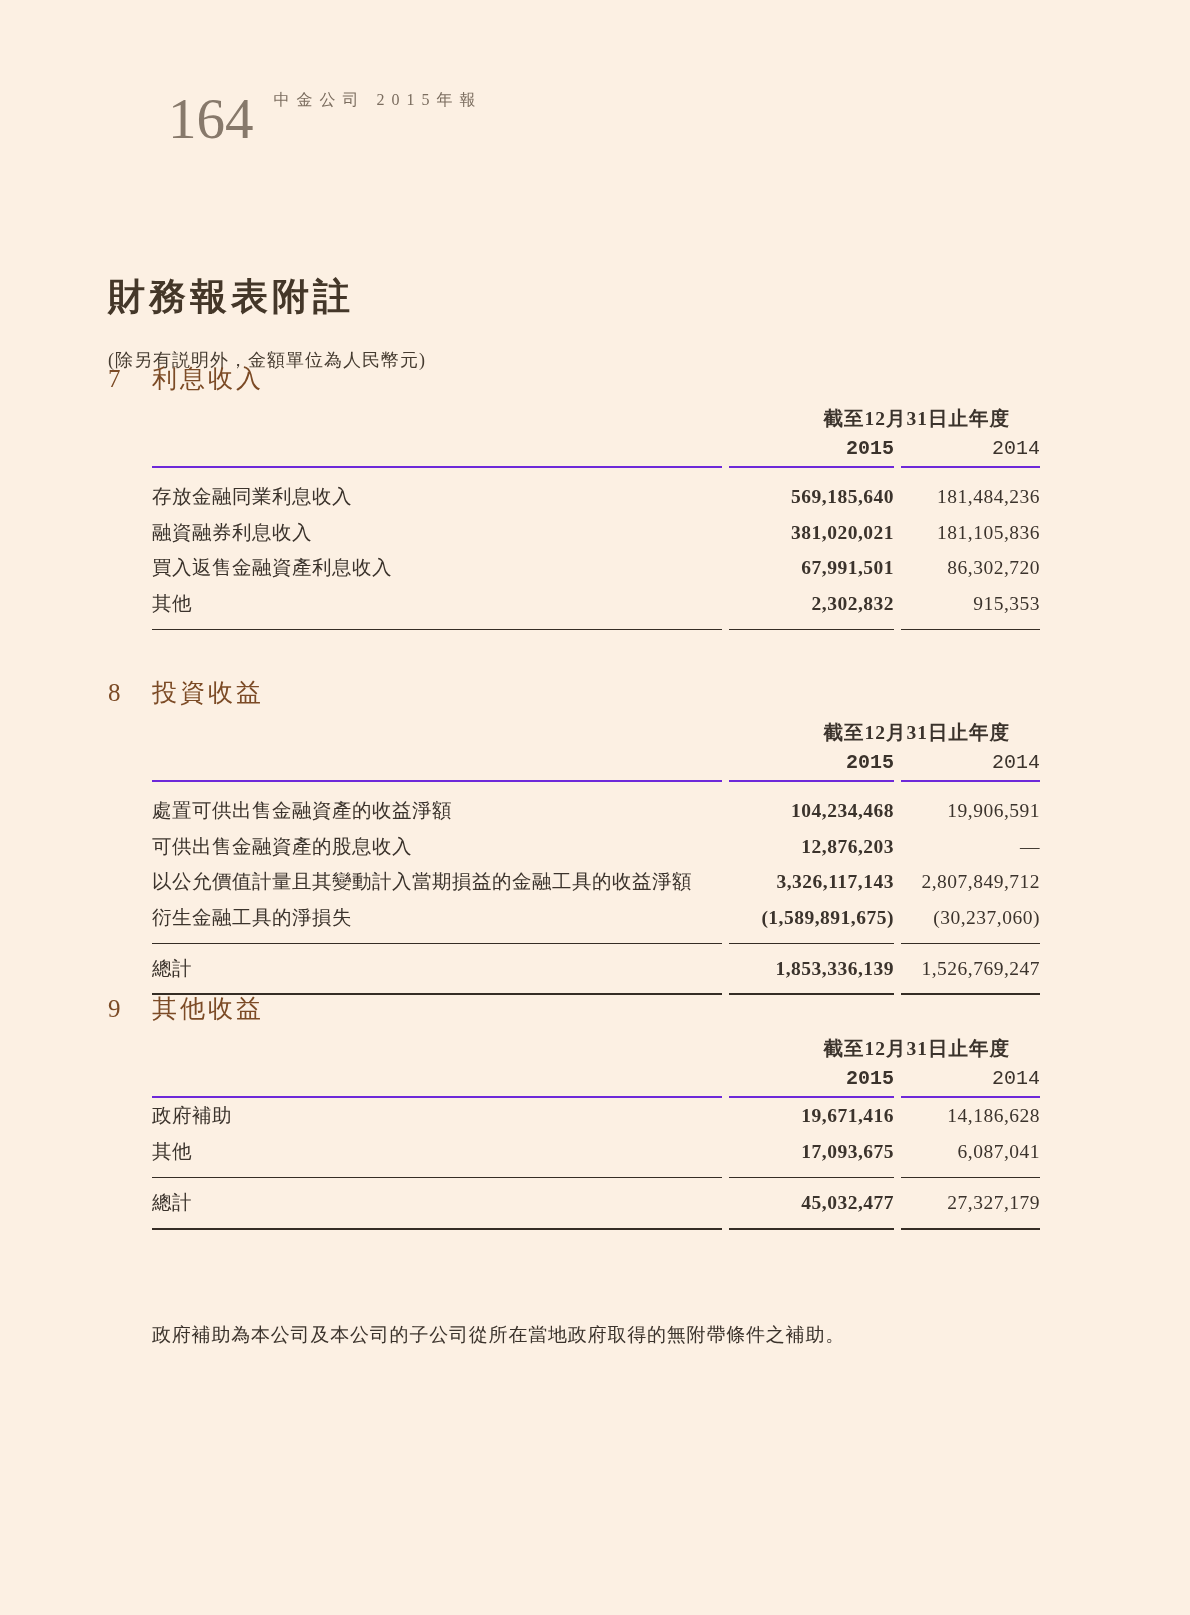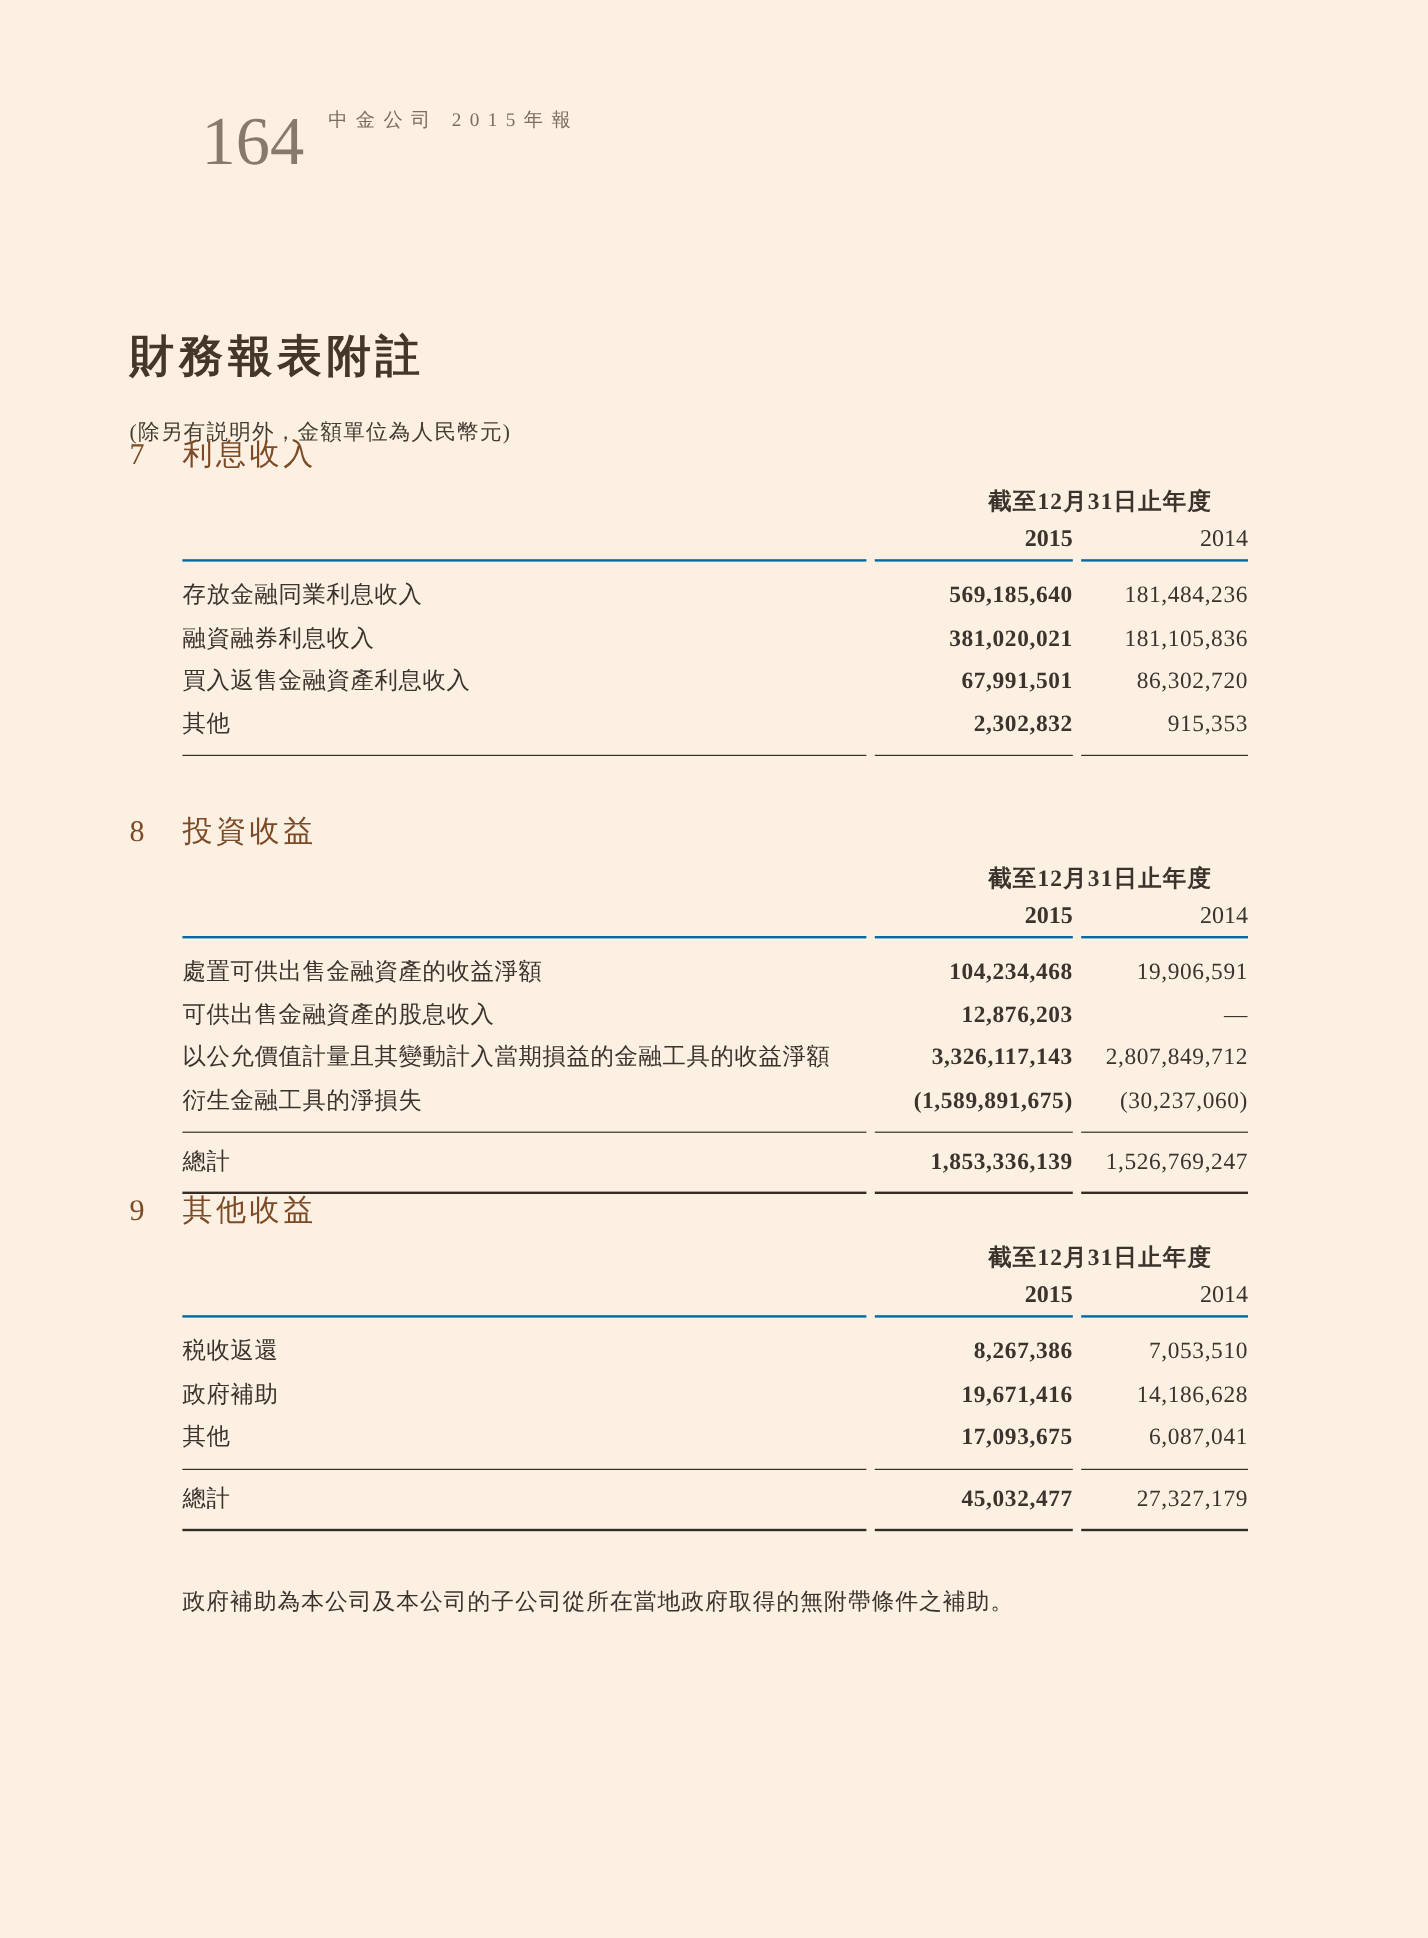--- a/index.html
+++ b/index.html
@@ -40,21 +40,21 @@
   col.c-label{width:570px;}
   col.c-y1{width:165px;}
   col.c-y2{width:139px;}
 
   td{padding:0;font-size:19.5px;line-height:1.2;}
   .num{text-align:right;}
   .bold{font-weight:bold;}
 
   .period-row td{padding-bottom:7px;}
   .period{font-weight:bold;font-size:19.5px;text-align:right;padding-right:30px !important;letter-spacing:1px;}
-  .years-row td{border-bottom:2px solid #0369a1;padding-bottom:5px;font-size:20px;}
+  .years-row td{border-bottom:2px solid #6d28d9;padding-bottom:5px;font-size:20px;font-family:Liberation Mono, monospace;}
   .data-row td{padding-top:6px;padding-bottom:6px;letter-spacing:0.5px;}
   .data-row.first td{padding-top:17px;}
   .data-row.last td{border-bottom:1.5px solid #352d25;padding-bottom:14px;}
   .total-row td{padding-top:13px;padding-bottom:13px;border-bottom:2.5px solid #352d25;letter-spacing:0.5px;}
 
   .footnote{position:absolute;top:1322px;left:152px;font-size:19px;letter-spacing:0.8px;color:#3b332c;}
 </style>
 </head>
 <body>
 
@@ -179,25 +179,20 @@
       <tbody>
         <tr class="period-row">
           <td></td>
           <td colspan="2" class="period">截至12月31日止年度</td>
         </tr>
         <tr class="years-row">
           <td></td>
           <td class="num bold">2015</td>
           <td class="num">2014</td>
         </tr>
-        <tr class="data-row first">
-          <td>税收返還</td>
-          <td class="num bold">8,267,386</td>
-          <td class="num">7,053,510</td>
-        </tr>
         <tr class="data-row">
           <td>政府補助</td>
           <td class="num bold">19,671,416</td>
           <td class="num">14,186,628</td>
         </tr>
         <tr class="data-row last">
           <td>其他</td>
           <td class="num bold">17,093,675</td>
           <td class="num">6,087,041</td>
         </tr>

